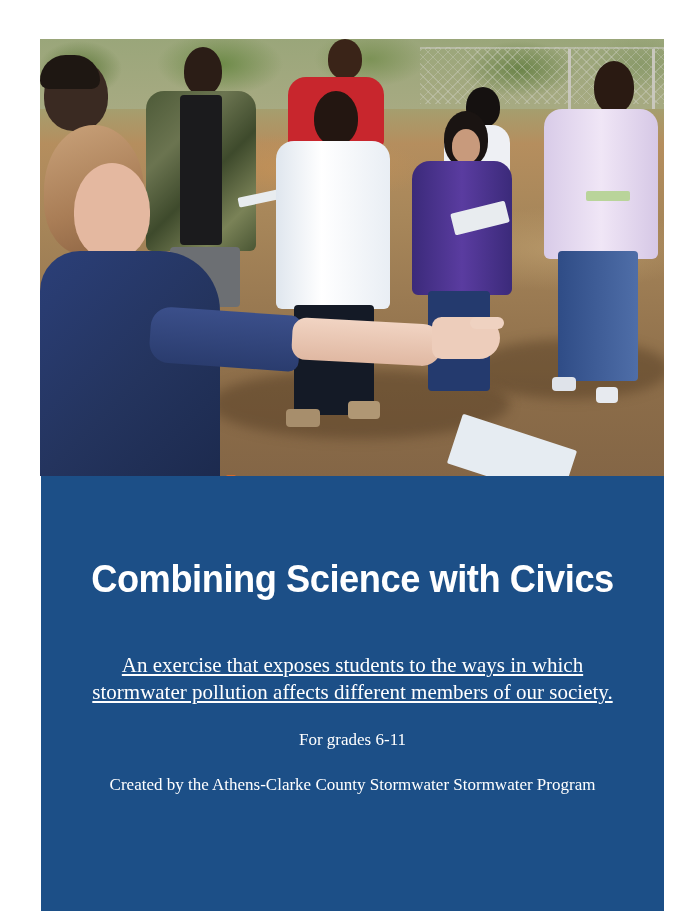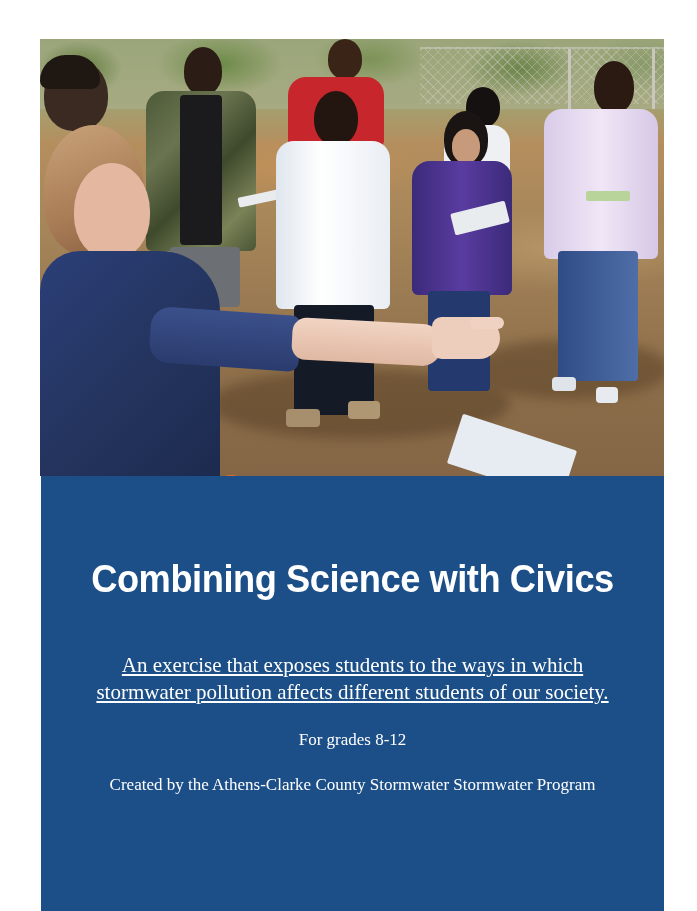--- a/index.html
+++ b/index.html
@@ -194,19 +194,19 @@
       <div class="torso" style="left:186px; top:350px; width:10px; height:40px; background:#d86a2a; border-radius:2px;"></div>
     </div>
 
     <div class="notebook" style="left:412px; top:392px; width:120px; height:52px; transform:rotate(18deg); background:#e6ecf2;"></div>
   </div>
 
   <div class="panel">
     <div class="title">Combining Science with Civics</div>
     <div class="subtitle">
       <span>An exercise that exposes students to the ways in which</span>
-      <span>stormwater pollution affects different students of our society.</span>
-    </div>
-    <div class="grades">For grades 8-12</div>
+      <span>stormwater pollution affects different members of our society.</span>
+    </div>
+    <div class="grades">For grades 6-11</div>
     <div class="credit">Created by the Athens-Clarke County Stormwater Stormwater Program</div>
   </div>
 
 </div>
 
 </body></html>

